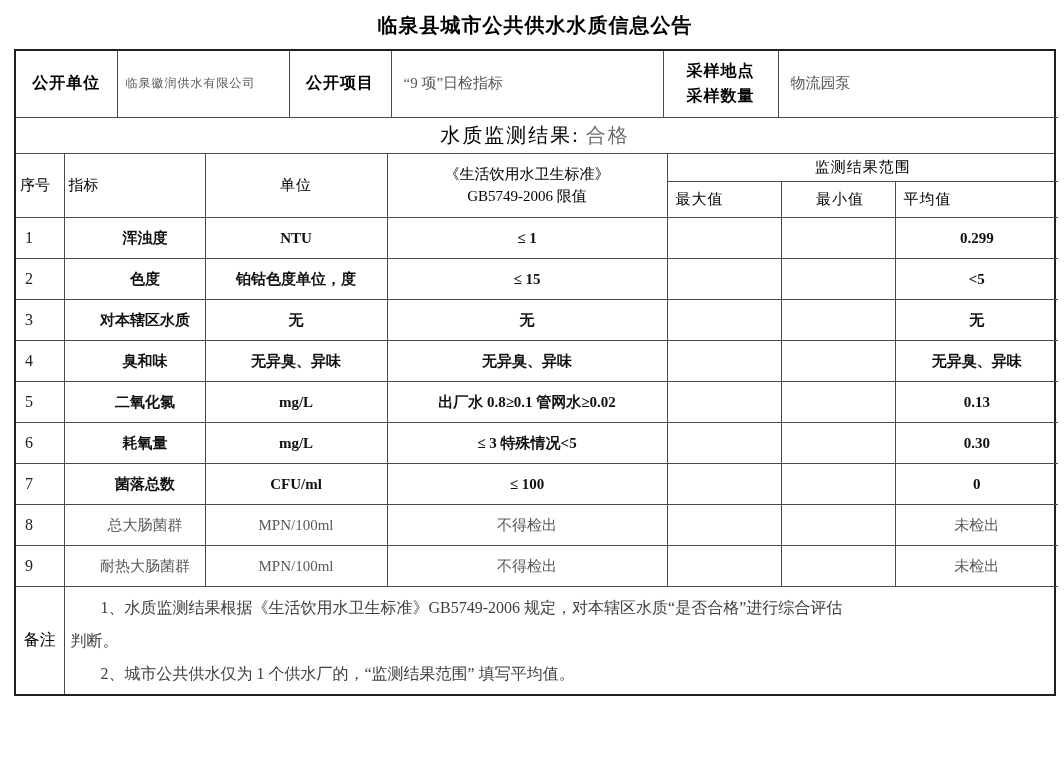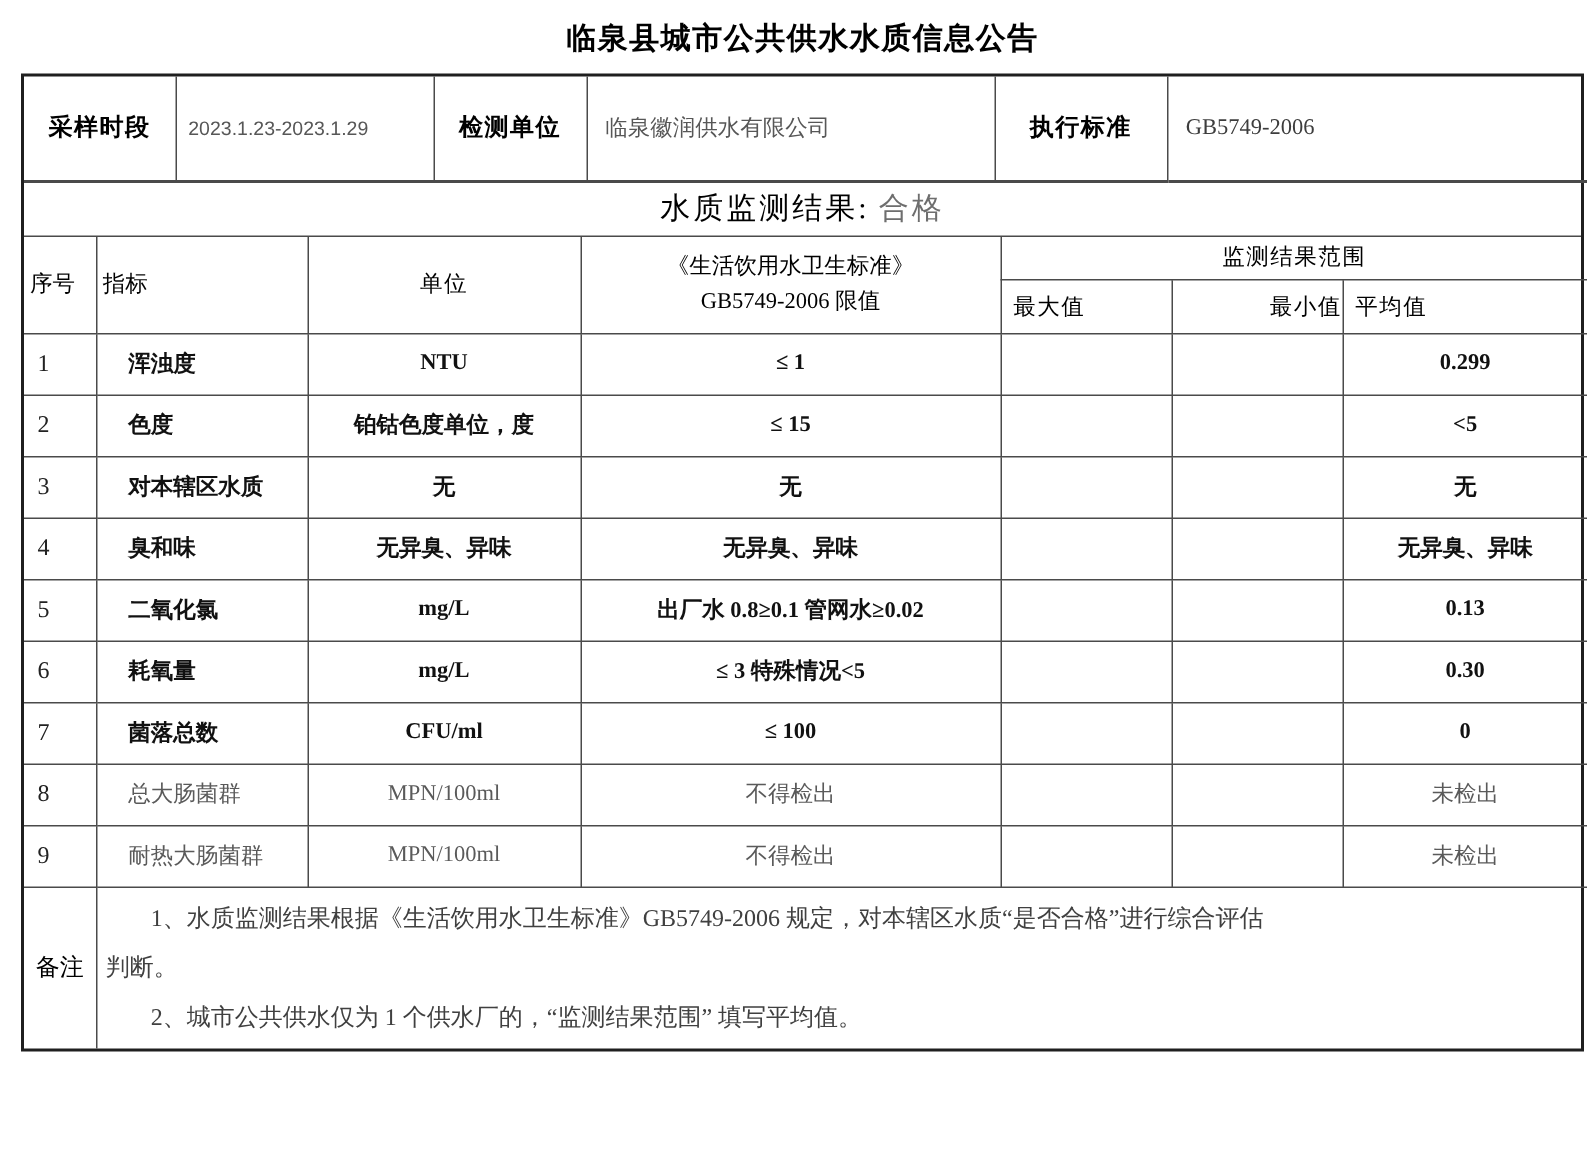--- a/index.html
+++ b/index.html
@@ -91,21 +91,21 @@
     color: #000000;
   }
   .t-main .hcell.left { text-align: left; padding-left: 4px; letter-spacing: 0; }
   .t-main .limit-h { line-height: 1.5; letter-spacing: 0; }
   .t-main tr.data { height: 41px; }
   .t-main tr.data td { font-size: 15px; font-weight: 700; color: #111111; text-align: center; }
   .t-main tr.data td.idx {
     font-weight: 400; color: #222222; text-align: left; padding-left: 9px;
     font-family: "Liberation Serif", serif; font-size: 16px;
   }
-  .t-main tr.data td.ind { text-align: left; padding-left: 21px; }
+  .t-main tr.data td.ind { text-align: center; padding-left: 21px; }
   .t-main tr.data.muted td { font-weight: 400; color: #5a5a5a; }
   .t-main tr.data.muted td.idx { color: #222222; }
 
   
   .t-remarks tr { height: 104px; }
   .t-remarks td { border-bottom: none; }
   .remark-label { text-align: center; font-size: 16px; color: #000000; }
   .remark-body { padding: 4px 10px 4px 6px; }
   .remark-line {
     margin: 0;
@@ -128,27 +128,32 @@
     <table class="t-top">
       <colgroup>
         <col style="width:101px">
           <col style="width:172px">
           <col style="width:102px">
         <col style="width:272px">
           <col style="width:115px">
           <col style="width:280px">
       </colgroup>
       <tbody>
-      <tr class="row-b">
-        <td class="lbl">采样时段</td>
-        <td class="val date">2023.1.23-2023.1.29</td>
-        <td class="lbl">检测单位</td>
-        <td class="val">临泉徽润供水有限公司</td>
-        <td class="lbl">执行标准</td>
-        <td class="val dark">GB5749-2006</td>
+          <tr class="row-a">
+        <td class="lbl">公开单位</td>
+        <td class="val small">临泉徽润供水有限公司</td>
+        <td class="lbl">公开项目</td>
+        <td class="val">“9 项”日检指标</td>
+        <td class="lbl">
+          <div class="two-line">
+            <div>采样地点</div>
+            <div>采样数量</div>
+          </div>
+        </td>
+        <td class="val">物流园泵</td>
       </tr>
     </tbody>
       </table>
 
     <div class="banner">
       <span>水质监测结果:</span><span class="pass">合格</span>
     </div>
 
     <table class="t-main">
       <colgroup>
@@ -166,21 +171,21 @@
           <td class="hcell left" rowspan="2">指标</td>
           <td class="hcell" rowspan="2">单位</td>
           <td class="hcell limit-h" rowspan="2">
             <div>《生活饮用水卫生标准》</div>
             <div>GB5749-2006 限值</div>
           </td>
           <td class="hcell" colspan="3">监测结果范围</td>
         </tr>
         <tr class="hdr2">
           <td class="hcell" style="text-align:left;padding-left:8px;">最大值</td>
-          <td class="hcell" style="text-align:right;padding-left:4px;">最小值</td>
+          <td class="hcell" style="text-align:center;padding-left:4px;">最小值</td>
           <td class="hcell" style="text-align:left;padding-left:8px;">平均值</td>
         </tr>
 
       <tr class="data">
         <td class="idx">1</td>
         <td class="ind">浑浊度</td>
         <td>NTU</td>
         <td>≤  1</td>
         <td></td>
         <td></td>

